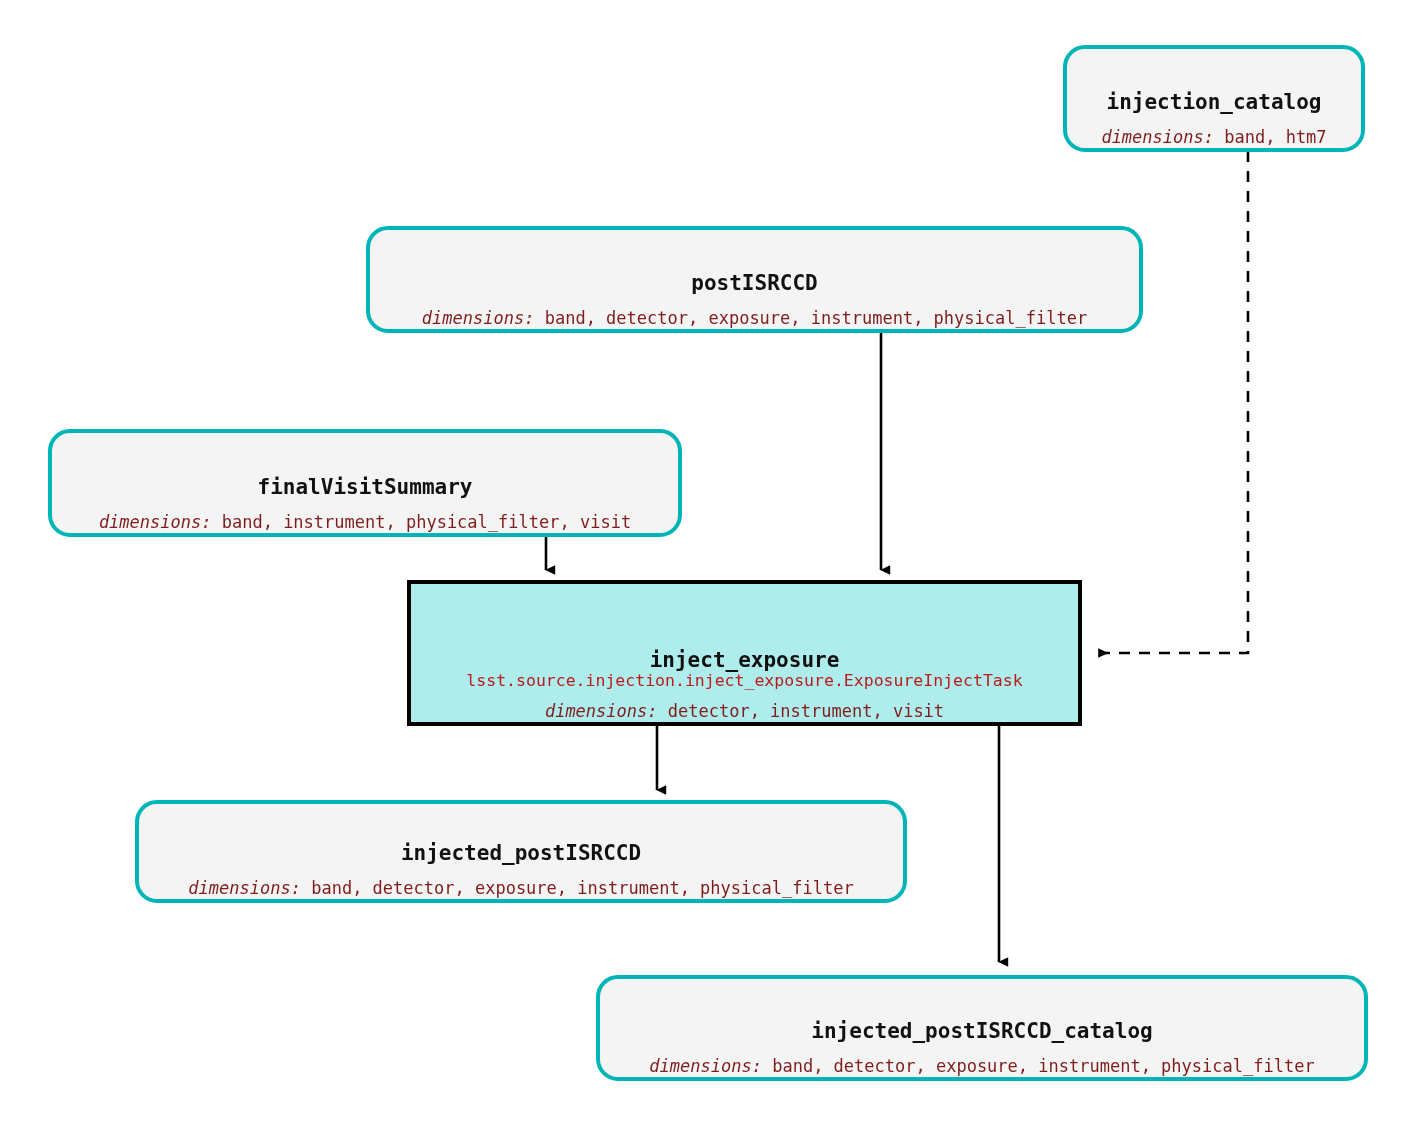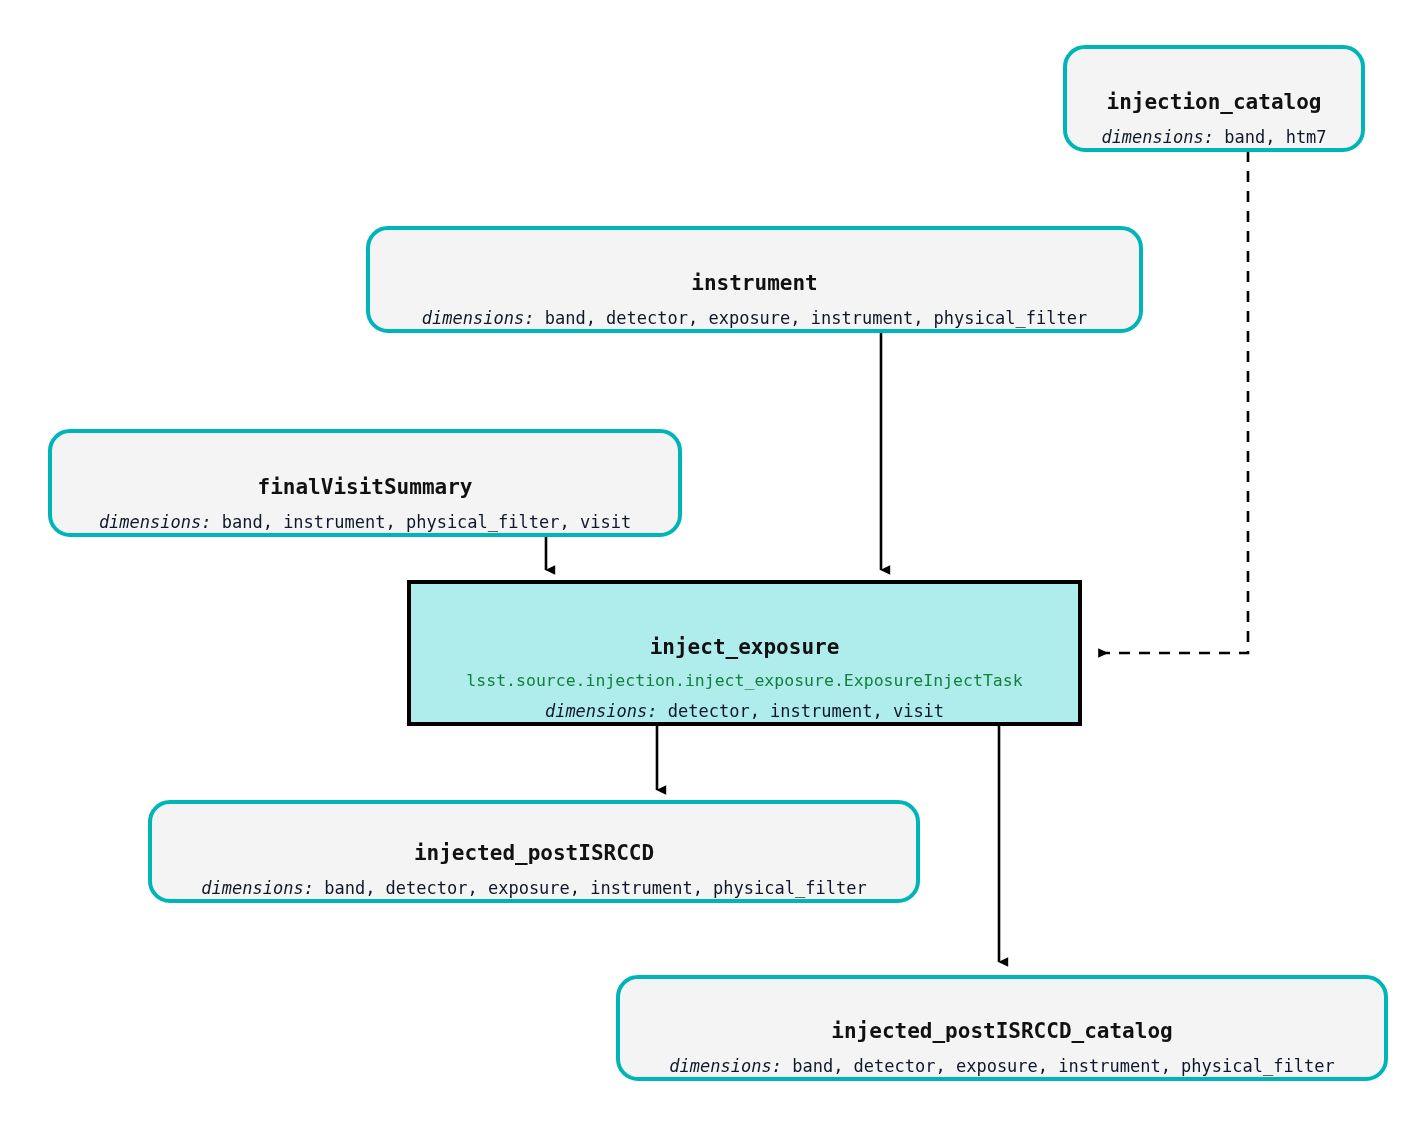--- a/index.html
+++ b/index.html
@@ -53,29 +53,28 @@
     font-weight: bold;
     font-size: 21px;
     color: #111111;
     letter-spacing: 0px;
     white-space: nowrap;
     line-height: 1.15;
   }
 
   .node-class {
     font-size: 16.5px;
-    color: #15803d;
+    color: #b91c1c;
     white-space: nowrap;
     line-height: 1.15;
-    margin-top: 13px;
   }
 
   .node-dims {
     font-size: 17px;
-    color: #0f172a;
+    color: #7f1d1d;
     white-space: nowrap;
     line-height: 1.15;
     margin-top: 14px;
   }
   .node.task .node-dims { margin-top: 11px; }
 
   .dims-key {
     font-style: italic;
   }
   .dims-val {
@@ -110,21 +109,21 @@
 
   <div class="node dataset" style="left:1063px; top:45px; width:302px; height:107px;">
     <div class="node-title">injection_catalog</div>
     <div class="node-dims">
       <span class="dims-key">dimensions:</span>
       <span class="dims-val"> band, htm7</span>
     </div>
   </div>
 
   <div class="node dataset" style="left:366px; top:226px; width:777px; height:107px;">
-    <div class="node-title">instrument</div>
+    <div class="node-title">postISRCCD</div>
     <div class="node-dims">
       <span class="dims-key">dimensions:</span>
       <span class="dims-val"> band, detector, exposure, instrument, physical_filter</span>
     </div>
   </div>
 
   <div class="node dataset" style="left:48px; top:403px; width:634px; height:108px;margin-top:26px;">
     <div class="node-title">finalVisitSummary</div>
     <div class="node-dims">
       <span class="dims-key">dimensions:</span>
@@ -134,29 +133,29 @@
 
   <div class="node task" style="left:407px; top:580px; width:675px; height:146px;">
     <div class="node-title">inject_exposure</div>
     <div class="node-class">lsst.source.injection.inject_exposure.ExposureInjectTask</div>
     <div class="node-dims">
       <span class="dims-key">dimensions:</span>
       <span class="dims-val"> detector, instrument, visit</span>
     </div>
   </div>
 
-  <div class="node dataset" style="left:148px; top:800px; width:772px; height:103px;">
+  <div class="node dataset" style="left:135px; top:800px; width:772px; height:103px;">
     <div class="node-title">injected_postISRCCD</div>
     <div class="node-dims">
       <span class="dims-key">dimensions:</span>
       <span class="dims-val"> band, detector, exposure, instrument, physical_filter</span>
     </div>
   </div>
 
-  <div class="node dataset" style="left:596px; top:975px; width:772px; height:106px;margin-left:20px;">
+  <div class="node dataset" style="left:596px; top:975px; width:772px; height:106px;">
     <div class="node-title">injected_postISRCCD_catalog</div>
     <div class="node-dims">
       <span class="dims-key">dimensions:</span>
       <span class="dims-val"> band, detector, exposure, instrument, physical_filter</span>
     </div>
   </div>
 
 </div>
 
 </body></html>

